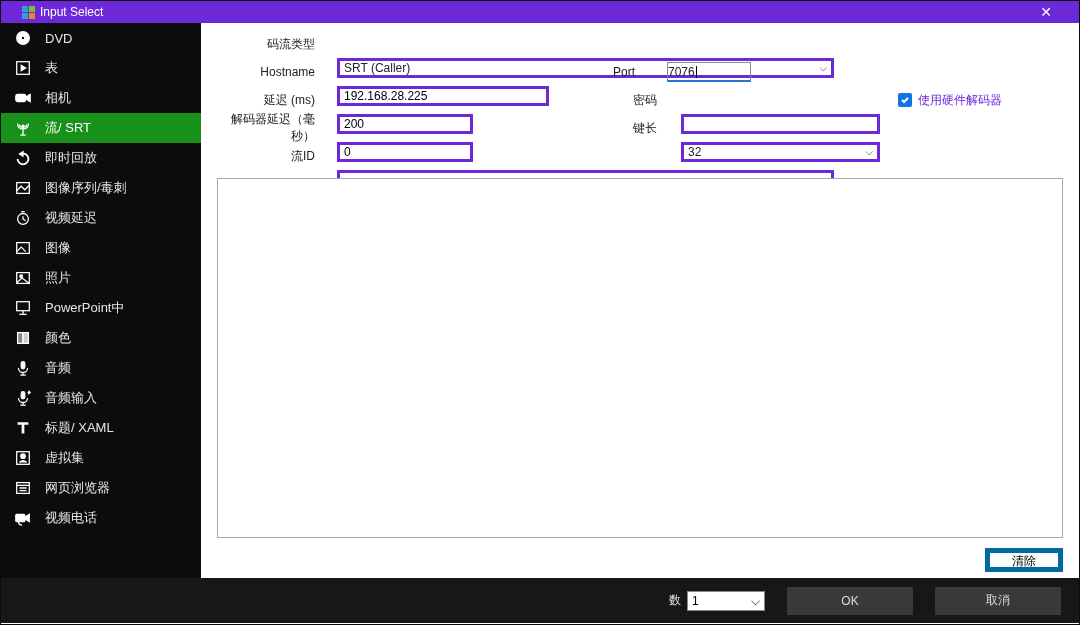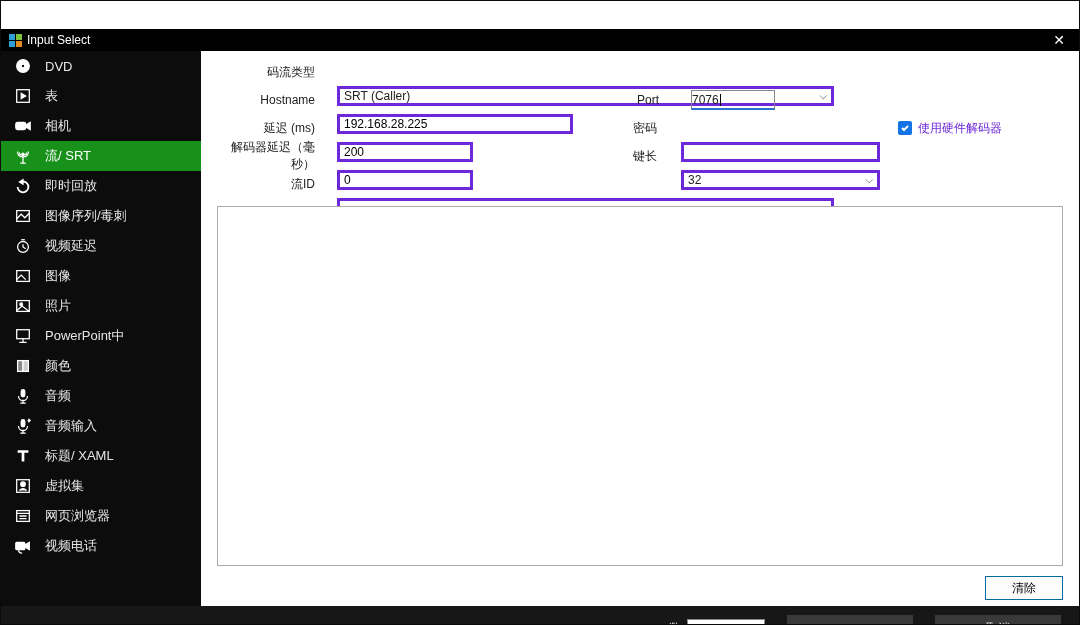--- a/index.html
+++ b/index.html
@@ -1,21 +1,21 @@
 <!DOCTYPE html>
 <html><head>
   <meta charset="utf-8">
   <style>
     * { box-sizing: border-box; margin: 0; padding: 0; font-family: "Microsoft YaHei", Arial, sans-serif; }
     body { width: 1080px; height: 625px; overflow: hidden; background: #fff; border: 1px solid #0a0a0a; }
 
     
     .titlebar {
-      height: 22px; background: #000000; color: #fff; display: flex; align-items: center;
-      padding: 0 8px; font-size: 12px; justify-content: space-between; margin-top: 28px;
+      height: 22px; background: #6d28d9; color: #fff; display: flex; align-items: center;
+      padding: 0 21px; font-size: 12px; justify-content: space-between;
     }
     .titlebar-left { display: flex; align-items: center; gap: 5px; }
     .app-icon { width: 13px; height: 13px; display: grid; grid-template-columns: 1fr 1fr; grid-template-rows: 1fr 1fr; gap: 1px; }
     .app-icon > span:nth-child(1){background:#2ea0d6;} .app-icon > span:nth-child(2){background:#7cc13a;}
     .app-icon > span:nth-child(3){background:#2ea0d6;} .app-icon > span:nth-child(4){background:#e38b1e;}
     .close-x { font-size: 14px; cursor: pointer; padding: 0 6px; }
 
     .content { display: flex; height: 555px; }
 
     
@@ -45,21 +45,21 @@
     .caret::after { content:""; display:inline-block; width:1px; height:12px; background:#000; margin-left:1px; vertical-align:middle; }
 
     .checkbox-wrap { display: flex; align-items: center; gap: 6px; font-size: 12px; color: #6d28d9; }
     .chk { width: 14px; height: 14px; background: #1173e6; border-radius: 2px; display:flex; align-items:center; justify-content:center; }
     .chk svg { stroke:#fff; stroke-width:2; fill:none; }
     .log-box-wrap { position:absolute; top:155px; left:0; right:0; bottom:40px; padding: 0 16px; }
     .log-box-inner { width:100%; height:100%; border:1px solid #aaa; background:#fff; }
 
     .clear-row { position:absolute; bottom:6px; right:16px; }
     .btn-clear {
-      width: 78px; height: 24px; border:1px solid #0369a1; background:#fcfcfc; font-size:12px; cursor:pointer;
+      width: 78px; height: 24px; border:5px solid #0369a1; background:#fcfcfc; font-size:12px; cursor:pointer;
     }
 
     
     .bottombar {
       height: 45px; background: #171717; display: flex; align-items: center; justify-content: flex-end;
       padding: 0 18px; gap: 22px; color: #e0e0e0; font-size: 12px;
     }
     .num-wrap { display: flex; align-items: center; gap: 6px; }
     .num-select {
       width: 78px; height: 20px; background: #fff; color: #000; border: 1px solid #888;
@@ -256,21 +256,21 @@
       <div class="form-row">
         <div class="flabel">码流类型</div>
         <div class="select" style="width:497px;">
           <span>SRT (Caller)</span>
           <span class="chev">⌵</span>
         </div>
       </div>
 
       <div class="form-row">
         <div class="flabel">Hostname</div>
-        <input class="txt" style="width: 236px;" value="192.168.28.225">
+        <input class="txt" style="width: 212px;" value="192.168.28.225">
         <div style="width:28px;"></div>
         <div style="width:36px;text-align:left;">Port</div>
         <div class="txt port-focus" style="width:84px;height:20px;display:flex;align-items:center;">
           <span>7076</span>
             <span class="caret"></span>
         </div>
       </div>
 
       <div class="form-row">
         <div class="flabel">延迟 (ms)</div>

